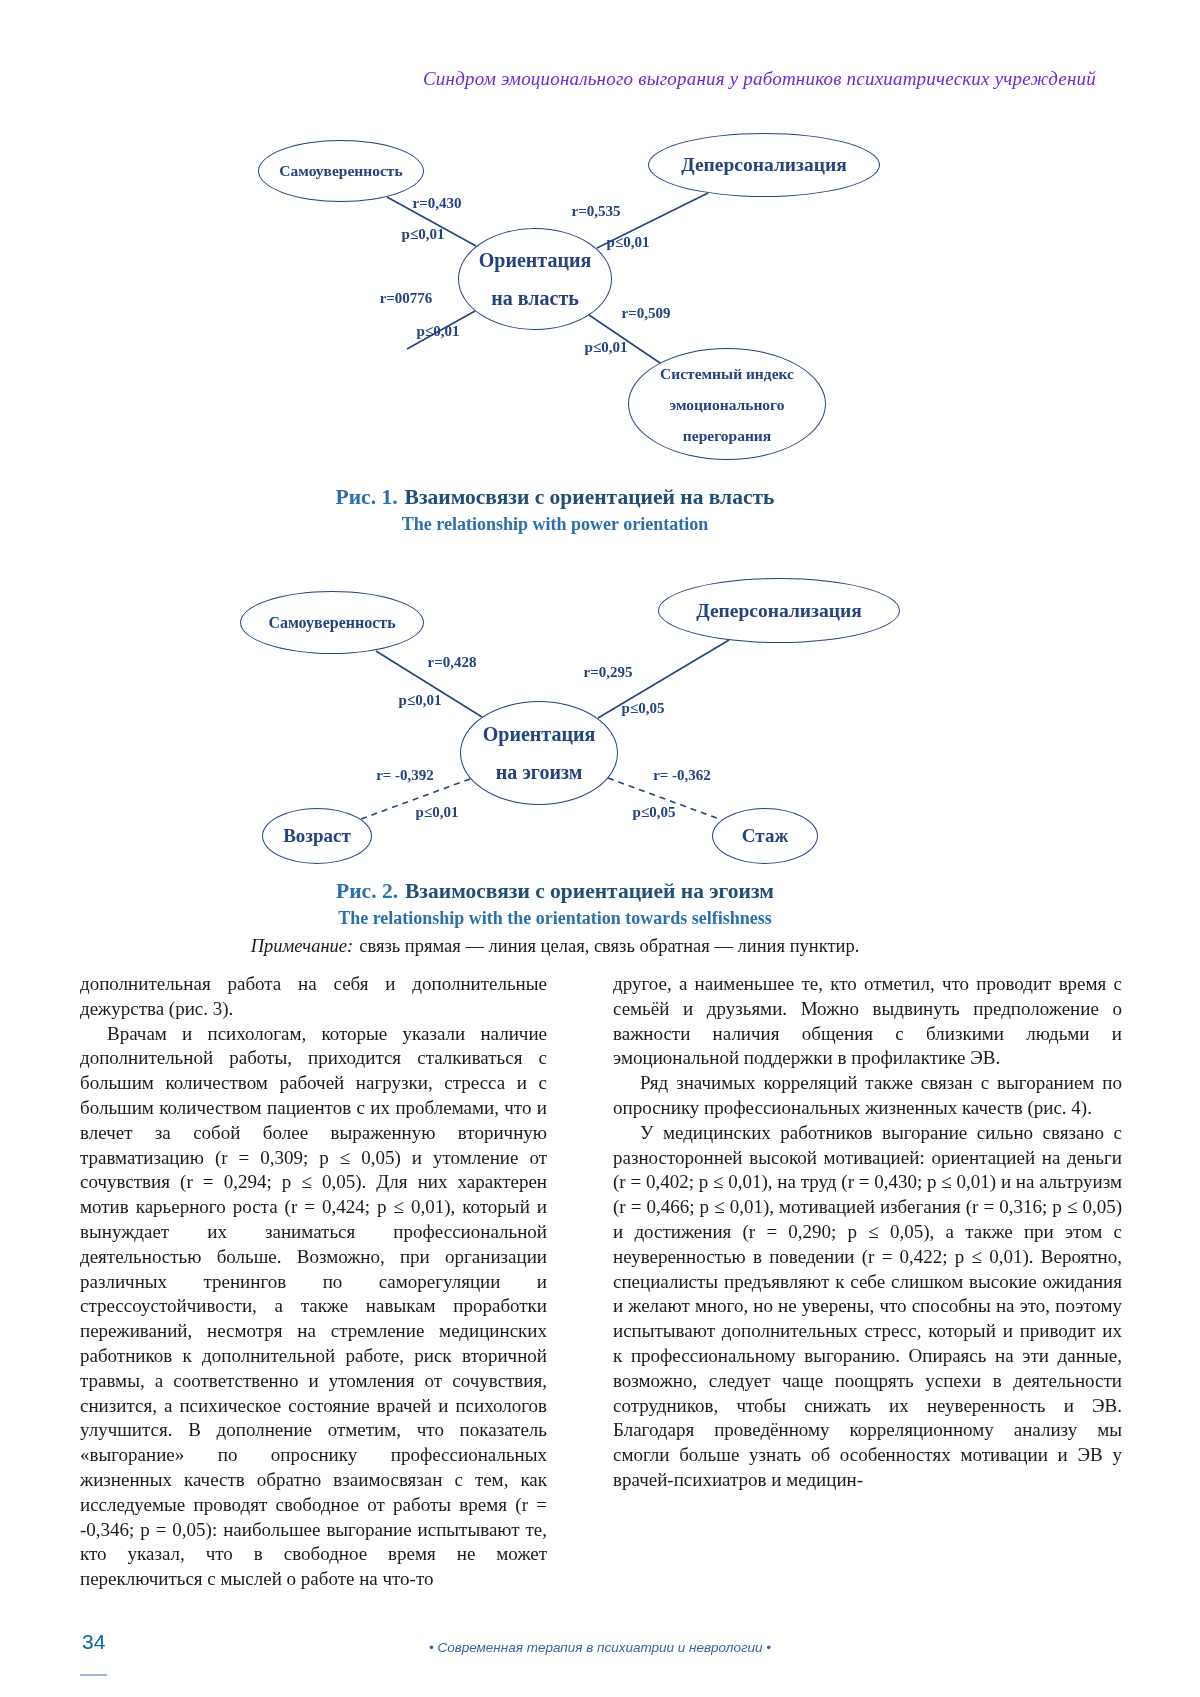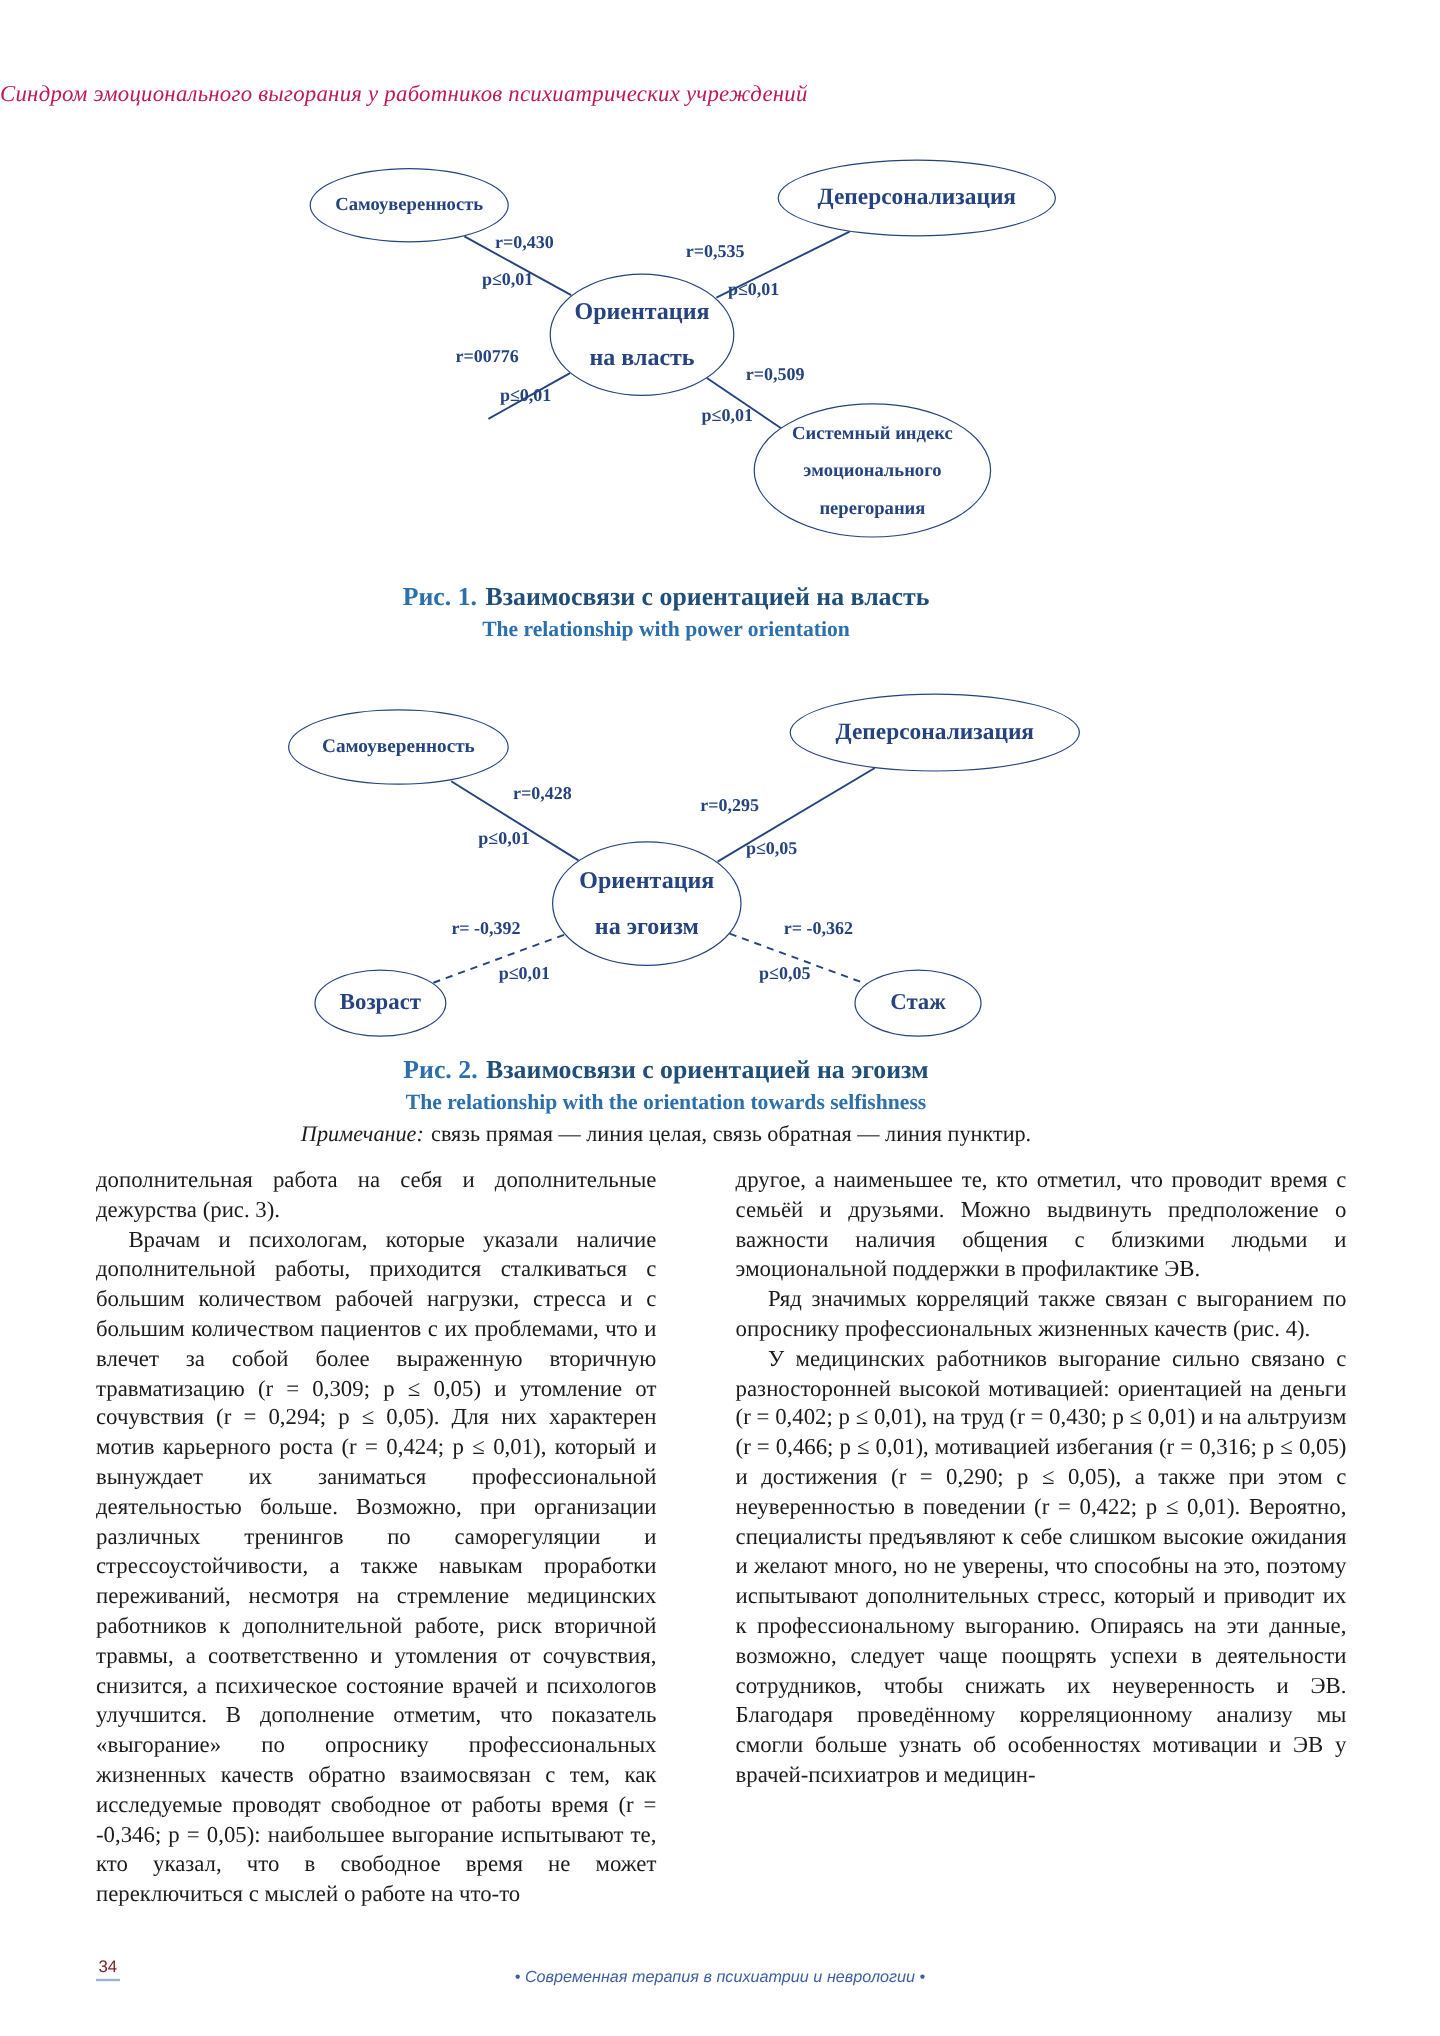--- a/index.html
+++ b/index.html
@@ -9,22 +9,22 @@
     --ink:#1b1b1b;
     --foot-blue:#3c5fa5;
   }
   html,body{margin:0;padding:0;background:#ffffff;}
   .page{
     position:relative;width:1200px;height:1697px;margin:0 auto;
     background:#ffffff;overflow:hidden;
     font-family:"Liberation Serif", serif;color:var(--ink);
   }
   .running-head{
-    position:absolute;top:68px;left:0;width:1096px;text-align:left;
-    font-style:italic;font-size:19px;color:#be185d;letter-spacing:0.2px;
+    position:absolute;top:68px;left:0;width:1096px;text-align:right;
+    font-style:italic;font-size:19px;color:#6d28d9;letter-spacing:0.2px;
   }
   .figure{position:absolute;left:80px;width:1040px;}
   #fig1{top:120px;height:355px;}
   #fig2{top:560px;height:312px;}
   .figure svg.edges{position:absolute;left:0;top:0;}
   .node{
     position:absolute;box-sizing:border-box;border:1.5px solid var(--navy);
     border-radius:50%;background:#ffffff;
     display:flex;flex-direction:column;align-items:center;justify-content:center;
     text-align:center;color:var(--navy);font-weight:bold;
@@ -46,22 +46,22 @@
   .col{
     position:absolute;top:972px;text-align:justify;
     font-size:19px;line-height:24.8px;color:var(--ink);
   }
   #col-left{left:80px;width:467px;}
   #col-right{left:613px;width:509px;}
   .col p{margin:0;}
   .col p.indent{text-indent:27px;}
   .page-number{
     position:absolute;left:80px;top:1630px;
-    font-family:"Liberation Sans", sans-serif;font-size:14px;color:#7f1d1d;
-    border-bottom:2px solid #9db4d6;padding:0 2px 3px 2px;
+    font-family:"Liberation Sans", sans-serif;font-size:21px;color:#0369a1;
+    border-bottom:2px solid #9db4d6;padding:0 2px 20px 2px;
   }
   .journal-line{
     position:absolute;left:0;top:1640px;width:1200px;text-align:center;
     font-family:"Liberation Sans", sans-serif;font-style:italic;
     font-size:13.5px;color:var(--foot-blue);
   }
 </style>
 </head>
 <body>
 
@@ -80,21 +80,21 @@
     <div class="node" style="left:178px;top:20px;width:166px;height:62px;font-size:15.5px;">
       <div>Самоуверенность</div>
     </div>
     <div class="node" style="left:568px;top:13px;width:232px;height:64px;font-size:19.5px;">
       <div>Деперсонализация</div>
     </div>
     <div class="node" style="left:378px;top:108px;width:154px;height:102px;font-size:20px;line-height:38px;">
       <div>Ориентация</div>
       <div>на власть</div>
     </div>
-    <div class="node" style="left:548px;top:216px;width:198px;height:112px;font-size:15.5px;line-height:31px;">
+    <div class="node" style="left:548px;top:228px;width:198px;height:112px;font-size:15.5px;line-height:31px;">
       <div>Системный индекс</div>
       <div>эмоционального</div>
       <div>перегорания</div>
     </div>
 
     <div class="elabel" style="left:357px;top:83px;">r=0,430</div>
     <div class="elabel" style="left:343px;top:114px;">p≤0,01</div>
     <div class="elabel" style="left:516px;top:91px;">r=0,535</div>
     <div class="elabel" style="left:548px;top:122px;">p≤0,01</div>
     <div class="elabel" style="left:326px;top:178px;">r=00776</div>

